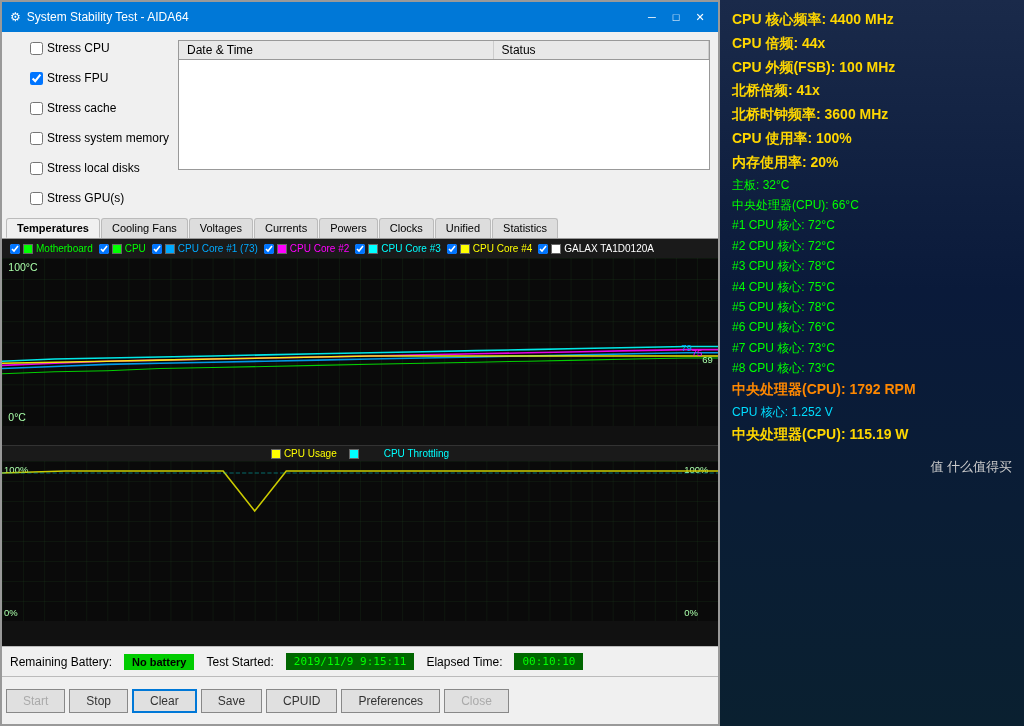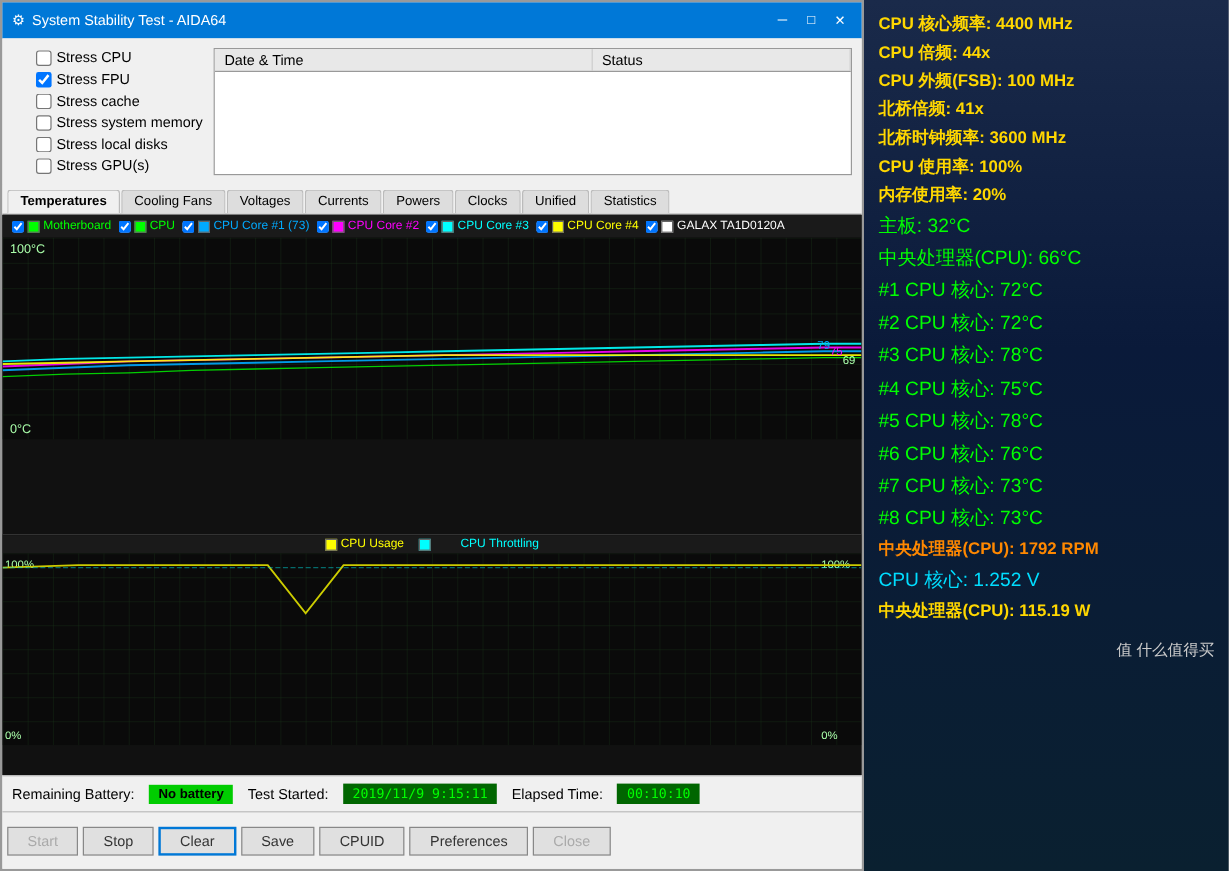--- a/index.html
+++ b/index.html
@@ -53,21 +53,21 @@
     #stress-area {
       display: flex;
       padding: 8px;
       gap: 8px;
       flex-shrink: 0;
       background: #f0f0f0;
     }
     #stress-options {
       display: flex;
       flex-direction: column;
-      gap: 2px;
+      gap: 14px;
       width: 160px;
     }
     .stress-item {
       display: flex;
       align-items: center;
       gap: 4px;
       font-size: 12px;
     }
     .stress-item input[type=checkbox] {
       width: 13px;
@@ -242,21 +242,21 @@
     #right-panel {
       width: 304px;
       height: 726px;
       background: linear-gradient(180deg, #1a2a4a 0%, #0a1a3a 40%, #0a2030 100%);
       padding: 8px 12px;
       overflow-y: auto;
       color: white;
       font-family: 'Segoe UI', Arial, sans-serif;
     }
     .info-line {
-      font-size: 16px;
+      font-size: 12px;
       line-height: 1.7;
       color: #ffffff;
     }
     .info-line.yellow { color: #ffd700; font-weight: bold; font-size: 14px; }
     .info-line.orange { color: #ff8800; font-weight: bold; font-size: 14px; }
     .info-line.green { color: #00ff00; }
     .info-line.cyan { color: #00ddff; }
     
     
     svg.chart-svg {

